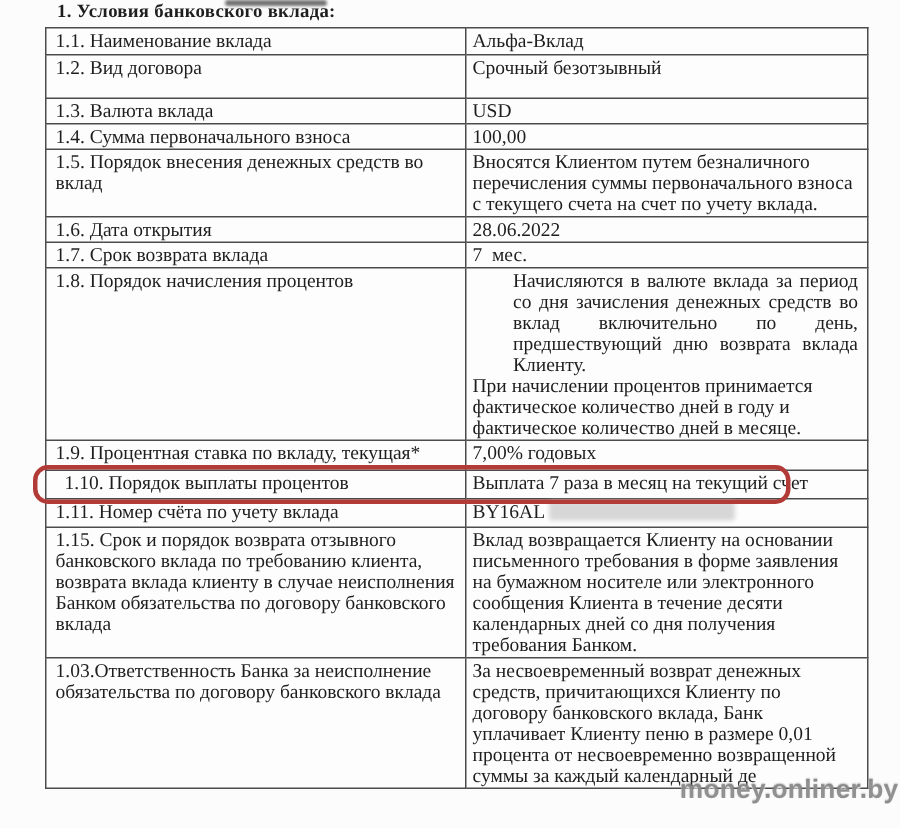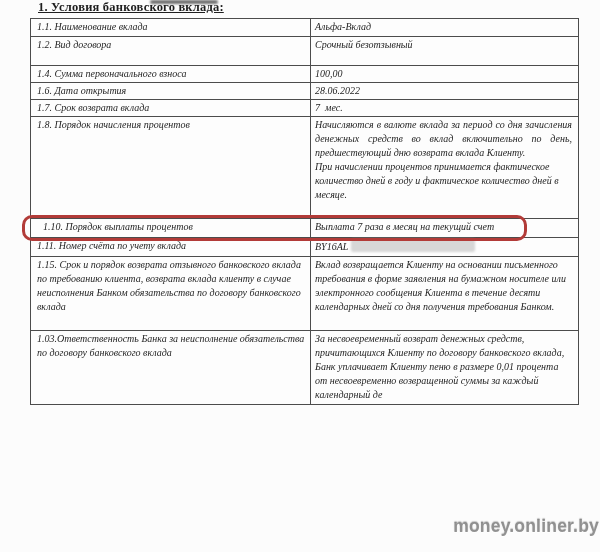--- a/index.html
+++ b/index.html
@@ -2,37 +2,37 @@
 <html><head>
 <meta charset="utf-8">
 <style>
   html,body{margin:0;padding:0;background:#ffffff;}
   .page{
     position:relative;width:600px;height:552px;background:#fcfcfc;
     font-family:"Liberation Serif",serif;color:#1e1e1e;overflow:hidden;
   }
   .doc-title{
     position:absolute;left:38px;top:0;font-size:12.5px;font-weight:bold;
-    letter-spacing:.2px;white-space:nowrap;text-decoration:underline;
+    letter-spacing:.2px;white-space:nowrap;
   }
   .smudge{
     position:absolute;left:150px;top:0;width:68px;height:4px;background:#5a5a5a;
     filter:blur(1.2px);opacity:.85;border-radius:2px;
   }
   table.conditions{
     position:absolute;left:30px;top:18px;width:548px;border-collapse:collapse;
     table-layout:fixed;background:#fdfdfd;
   }
   td{
-    border:1px solid #4c4c4c;vertical-align:top;font-size:10px;line-height:14px;
-    padding:1px 4px 1px 6px;overflow:visible;font-style:italic;
+    border:1px solid #4c4c4c;vertical-align:top;font-size:13px;line-height:14px;
+    padding:1px 4px 1px 6px;overflow:visible;
   }
   td.val-cell{padding-left:4px;padding-right:6px;}
   .pre{white-space:pre-wrap;}
-  .just{text-align:justify;white-space:normal;}
+  .just{text-align:justify;white-space:normal;margin-left:27px;}
   td.mid{vertical-align:middle;}
   .hl-anchor{position:relative;padding-left:12px;}
   .hl-box{
     position:absolute;left:-9px;top:-4px;width:505px;height:26px;
     border:3px solid #b23b38;border-radius:10px;box-sizing:border-box;
     pointer-events:none;z-index:3;
   }
   .redact{
     display:inline-block;background:#d7d7d7;filter:blur(1.3px);
     border-radius:2px;vertical-align:-2px;
@@ -67,45 +67,57 @@
       <tr style="height:18px">
         <td><span>1.1. Наименование вклада</span></td>
         <td class="val-cell"><span class="pre">Альфа-Вклад</span></td>
       </tr>
 
       <tr style="height:29px">
         <td><span>1.2. Вид договора</span></td>
         <td class="val-cell"><span class="pre">Срочный безотзывный</span></td>
       </tr>
 
+      <tr style="height:17px">
+        <td><span>1.3. Валюта вклада</span></td>
+        <td class="val-cell"><span class="pre">USD</span></td>
+      </tr>
 
       <tr style="height:16px">
         <td><span>1.4. Сумма первоначального взноса</span></td>
         <td class="val-cell"><span class="pre">100,00</span></td>
       </tr>
 
+      <tr style="height:41px">
+        <td><span>1.5. Порядок внесения денежных средств во вклад</span></td>
+        <td class="val-cell"><span class="pre">Вносятся Клиентом путем безналичного перечисления суммы первоначального взноса с текущего счета на счет по учету вклада.</span></td>
+      </tr>
 
       <tr style="height:16px">
         <td><span>1.6. Дата открытия</span></td>
         <td class="val-cell"><span class="pre">28.06.2022</span></td>
       </tr>
 
       <tr style="height:17px">
         <td><span>1.7. Срок возврата вклада</span></td>
         <td class="val-cell"><span class="pre">7  мес.</span></td>
       </tr>
 
       <tr style="height:102px">
         <td><span>1.8. Порядок начисления процентов</span></td>
         <td class="val-cell">
           <div class="just">Начисляются в валюте вклада за период со дня зачисления денежных средств во вклад включительно по день, предшествующий дню возврата вклада Клиенту.</div>
           <div>При начислении процентов принимается фактическое количество дней в году и фактическое количество дней в месяце.</div>
         </td>
       </tr>
 
+      <tr style="height:20px">
+        <td><span>1.9. Процентная ставка по вкладу, текущая*</span></td>
+        <td class="val-cell"><span class="pre">7,00% годовых</span></td>
+      </tr>
 
       <tr style="height:19px">
         <td class="hl-anchor">
           <span class="hl-box"></span>
           <span>1.10. Порядок выплаты процентов</span>
         </td>
         <td class="val-cell"><span class="pre">Выплата 7 раза в месяц на текущий счет</span></td>
       </tr>
 
       <tr style="height:19px">

